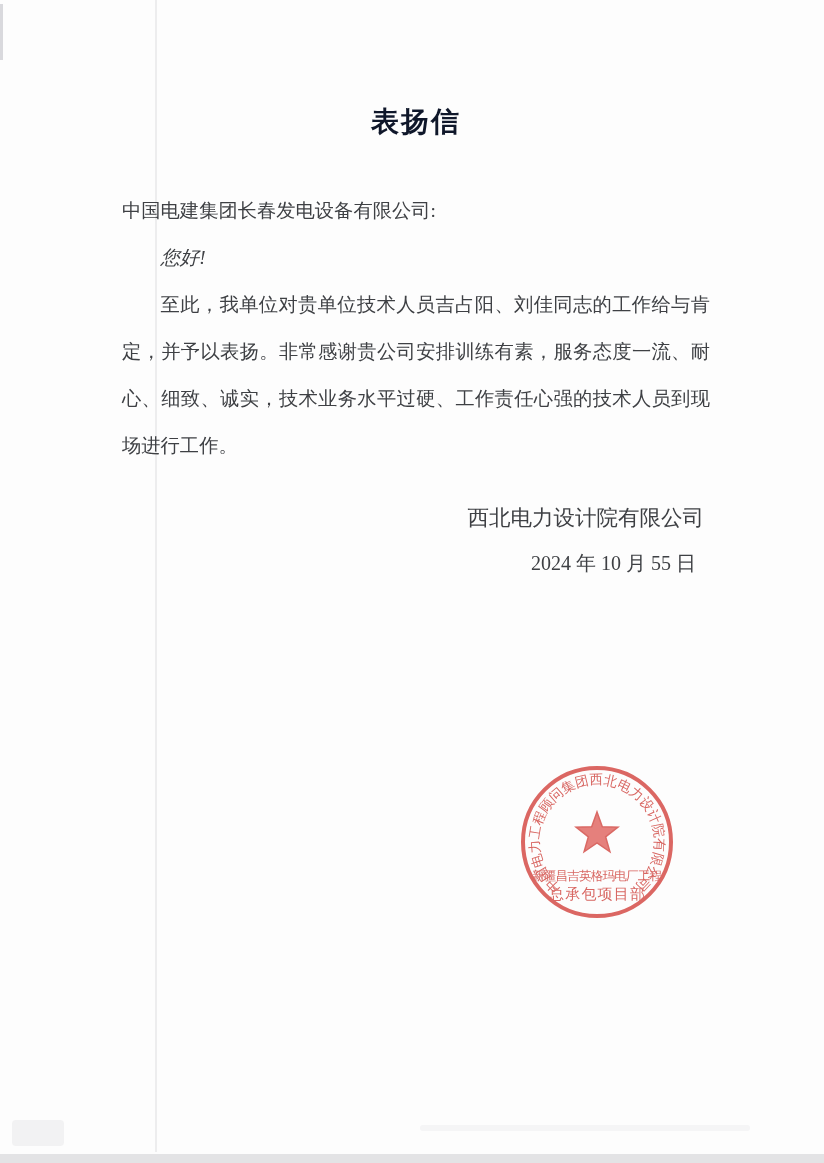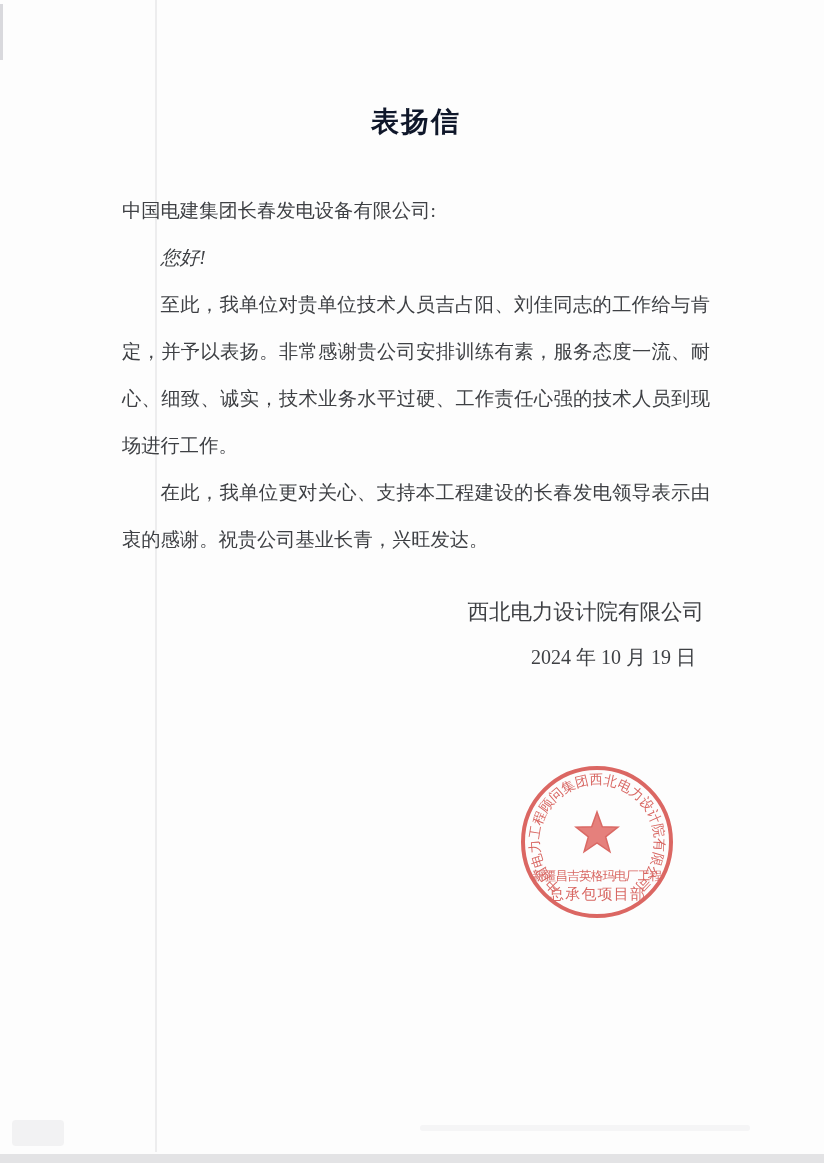--- a/index.html
+++ b/index.html
@@ -150,23 +150,22 @@
   <div class="edge-mark"></div>
   <div class="smudge-a"></div>
   <div class="smudge-b"></div>
   <div class="bottom-band"></div>
 
   <div class="content">
     <h1 class="title">表扬信</h1>
     <p class="bodytext salutation">中国电建集团长春发电设备有限公司:</p>
     <p class="bodytext greeting">您好!</p>
     <p class="bodytext para">至此，我单位对贵单位技术人员吉占阳、刘佳同志的工作给与肯定，并予以表扬。非常感谢贵公司安排训练有素，服务态度一流、耐心、细致、诚实，技术业务水平过硬、工作责任心强的技术人员到现场进行工作。</p>
-    <p class="bodytext para">在此，我单位更对关心、支持本工程建设的长春发电领导表示由衷的感谢。祝贵公司基业长青，兴旺发达。</p>
     <p class="signature">西北电力设计院有限公司</p>
-    <p class="date">2024 年 10 月 19 日</p>
+    <p class="date">2024 年 10 月 55 日</p>
   </div>
 
   <svg class="stamp" viewBox="-80 -80 160 160" xmlns="http://www.w3.org/2000/svg">
     <circle class="ring" cx="0" cy="0" r="74"></circle>
     <path id="ringPath" d="M -33.3,47.5 A 58,58 0 1 1 33.3,47.5" fill="none"></path>
     <text class="ringtext">
       <textPath href="#ringPath" startOffset="4">中国电力工程顾问集团西北电力设计院有限公司</textPath>
     </text>
     <polygon class="star" points="0,-30 5.3,-15.3 20.9,-14.8 8.6,-5.2 12.9,9.8 0,1 -12.9,9.8 -8.6,-5.2 -20.9,-14.8 -5.3,-15.3"></polygon>
     <text class="line1" x="0" y="38" textLength="130" lengthAdjust="spacing">新疆昌吉英格玛电厂工程</text>

